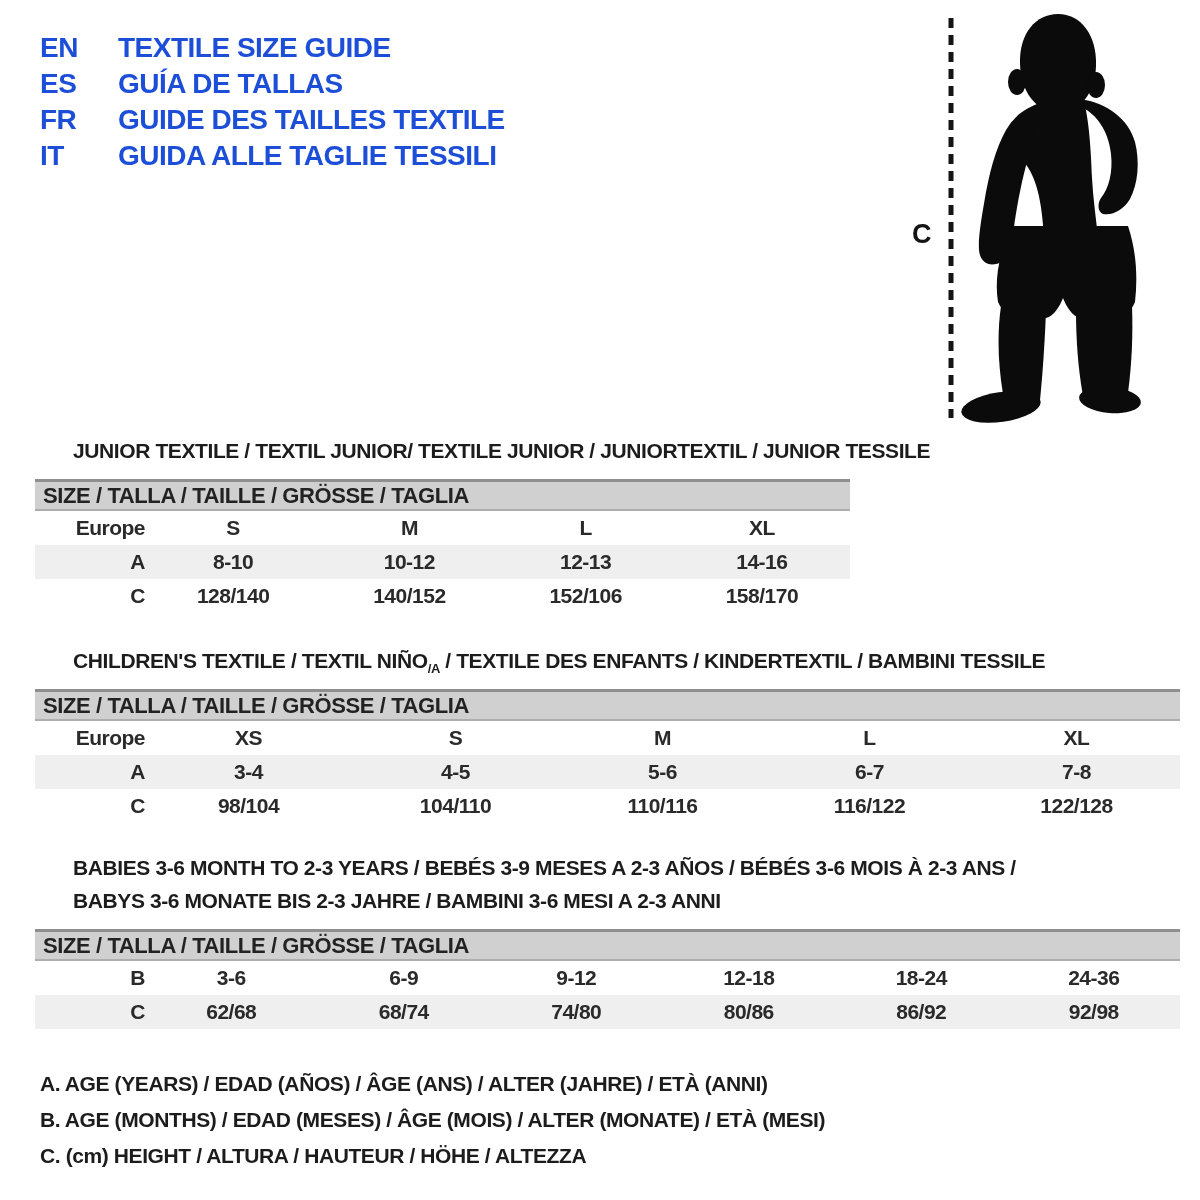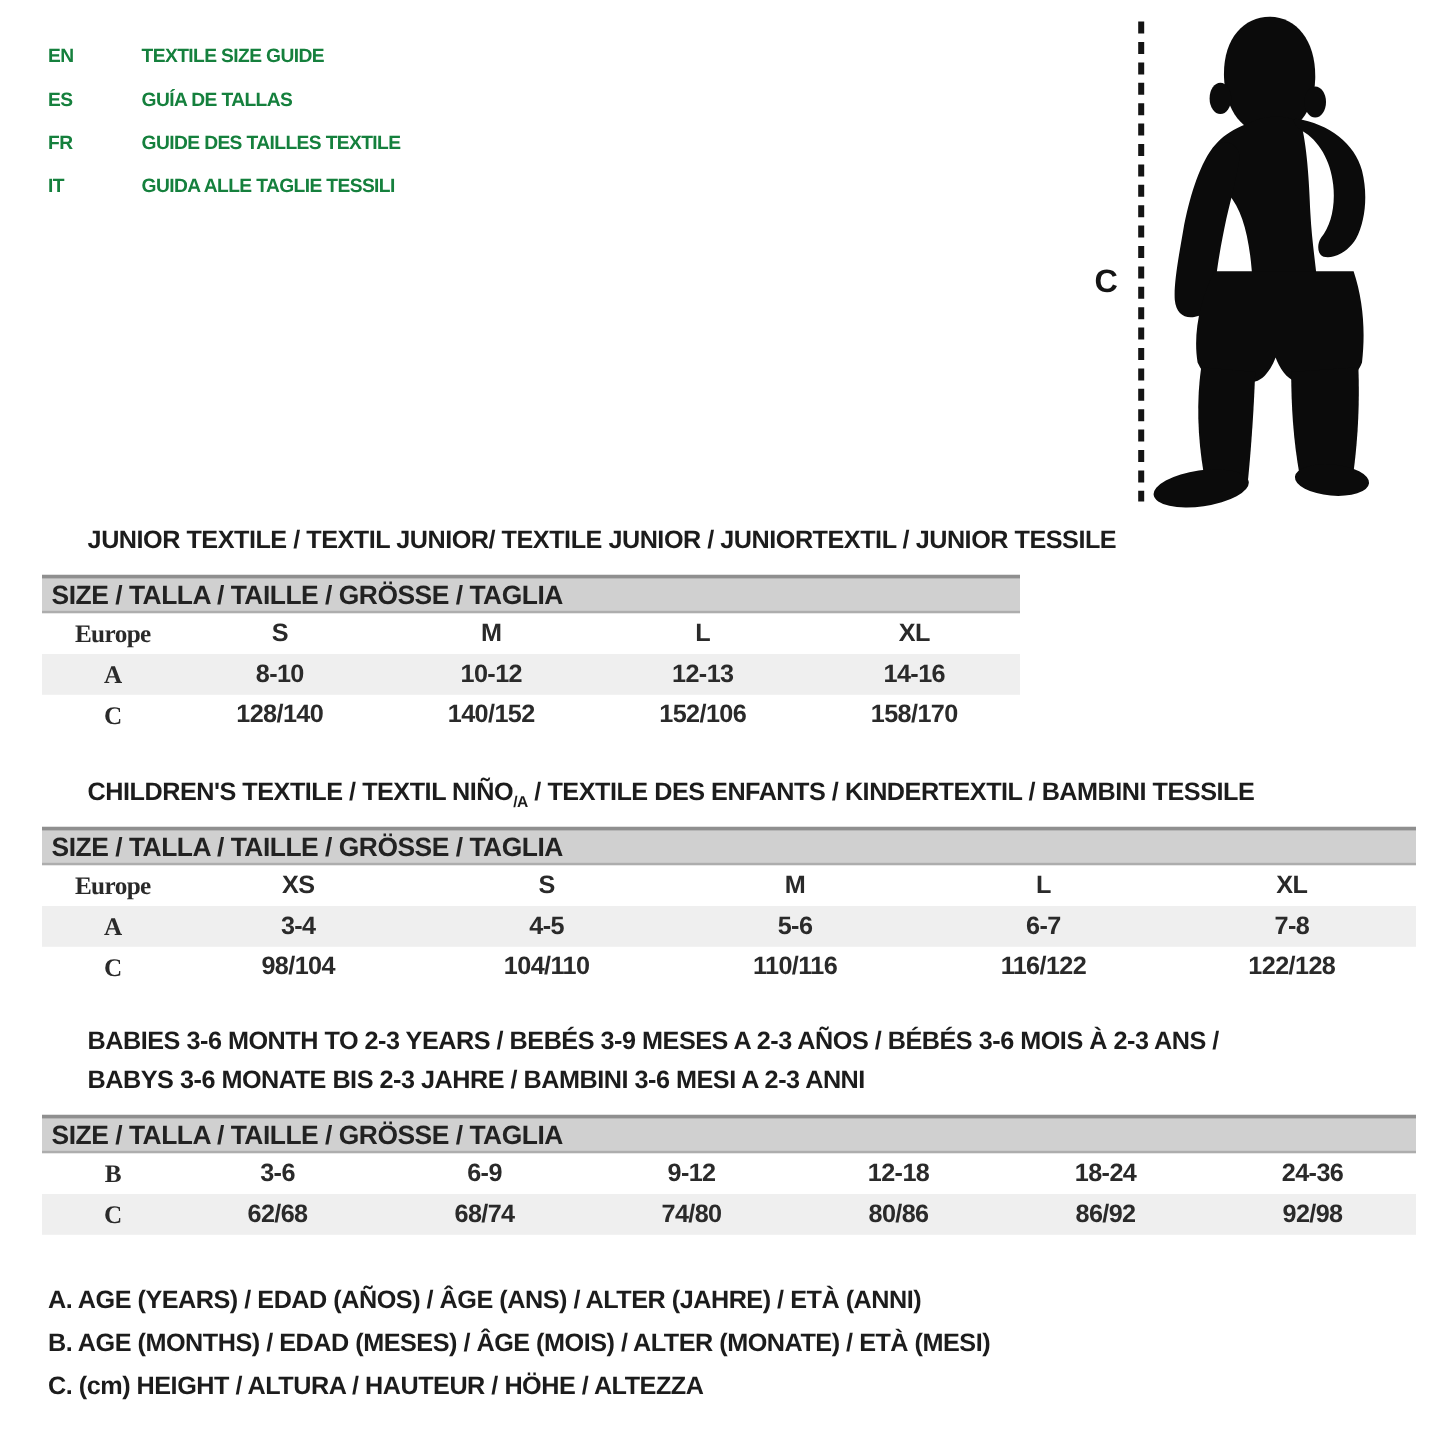--- a/index.html
+++ b/index.html
@@ -14,21 +14,21 @@
     overflow: hidden;
     color: #1e1e1e;
   }
 
   
   .lang-block {
     position: absolute; left: 40px; top: 30px;
   }
   .lang-row {
     display: flex; height: 36px; align-items: center;
-    font-size: 16px; font-weight: 700; letter-spacing: -0.5px; color: #15803d;
+    font-size: 28px; font-weight: 700; letter-spacing: -0.5px; color: #1d4ed8;
   }
   .lang-code { width: 78px; flex: 0 0 78px; }
 
   
   .figure {
     position: absolute; left: 900px; top: 0; width: 300px; height: 430px;
   }
   .c-label {
     font-family: "Liberation Sans", sans-serif;
     font-size: 27px; font-weight: 700; fill: #141414;
@@ -58,21 +58,21 @@
     white-space: nowrap; overflow: hidden;
   }
   .trow {
     display: grid; height: 34px; align-items: center;
     font-size: 21px; font-weight: 700; letter-spacing: -0.5px; color: #2a2a2a;
   }
   .cols-4 { grid-template-columns: 110px repeat(4, 1fr); }
   .cols-5 { grid-template-columns: 110px repeat(5, 1fr); }
   .cols-6 { grid-template-columns: 110px repeat(6, 1fr); }
   .trow.alt { background: #efefef; }
-  .tlabel { padding-left: 8px; text-align: center; font-family: Liberation Serif, serif; }
+  .tlabel { padding-left: 8px; text-align: right; }
   .tcell  { text-align: center; }
 
   
   .legend { position: absolute; left: 40px; }
   .legend-line {
     height: 36px; line-height: 36px;
     font-size: 21px; font-weight: 700; letter-spacing: -0.4px;
     color: #1c1c1c; white-space: nowrap;
   }
 </style>

